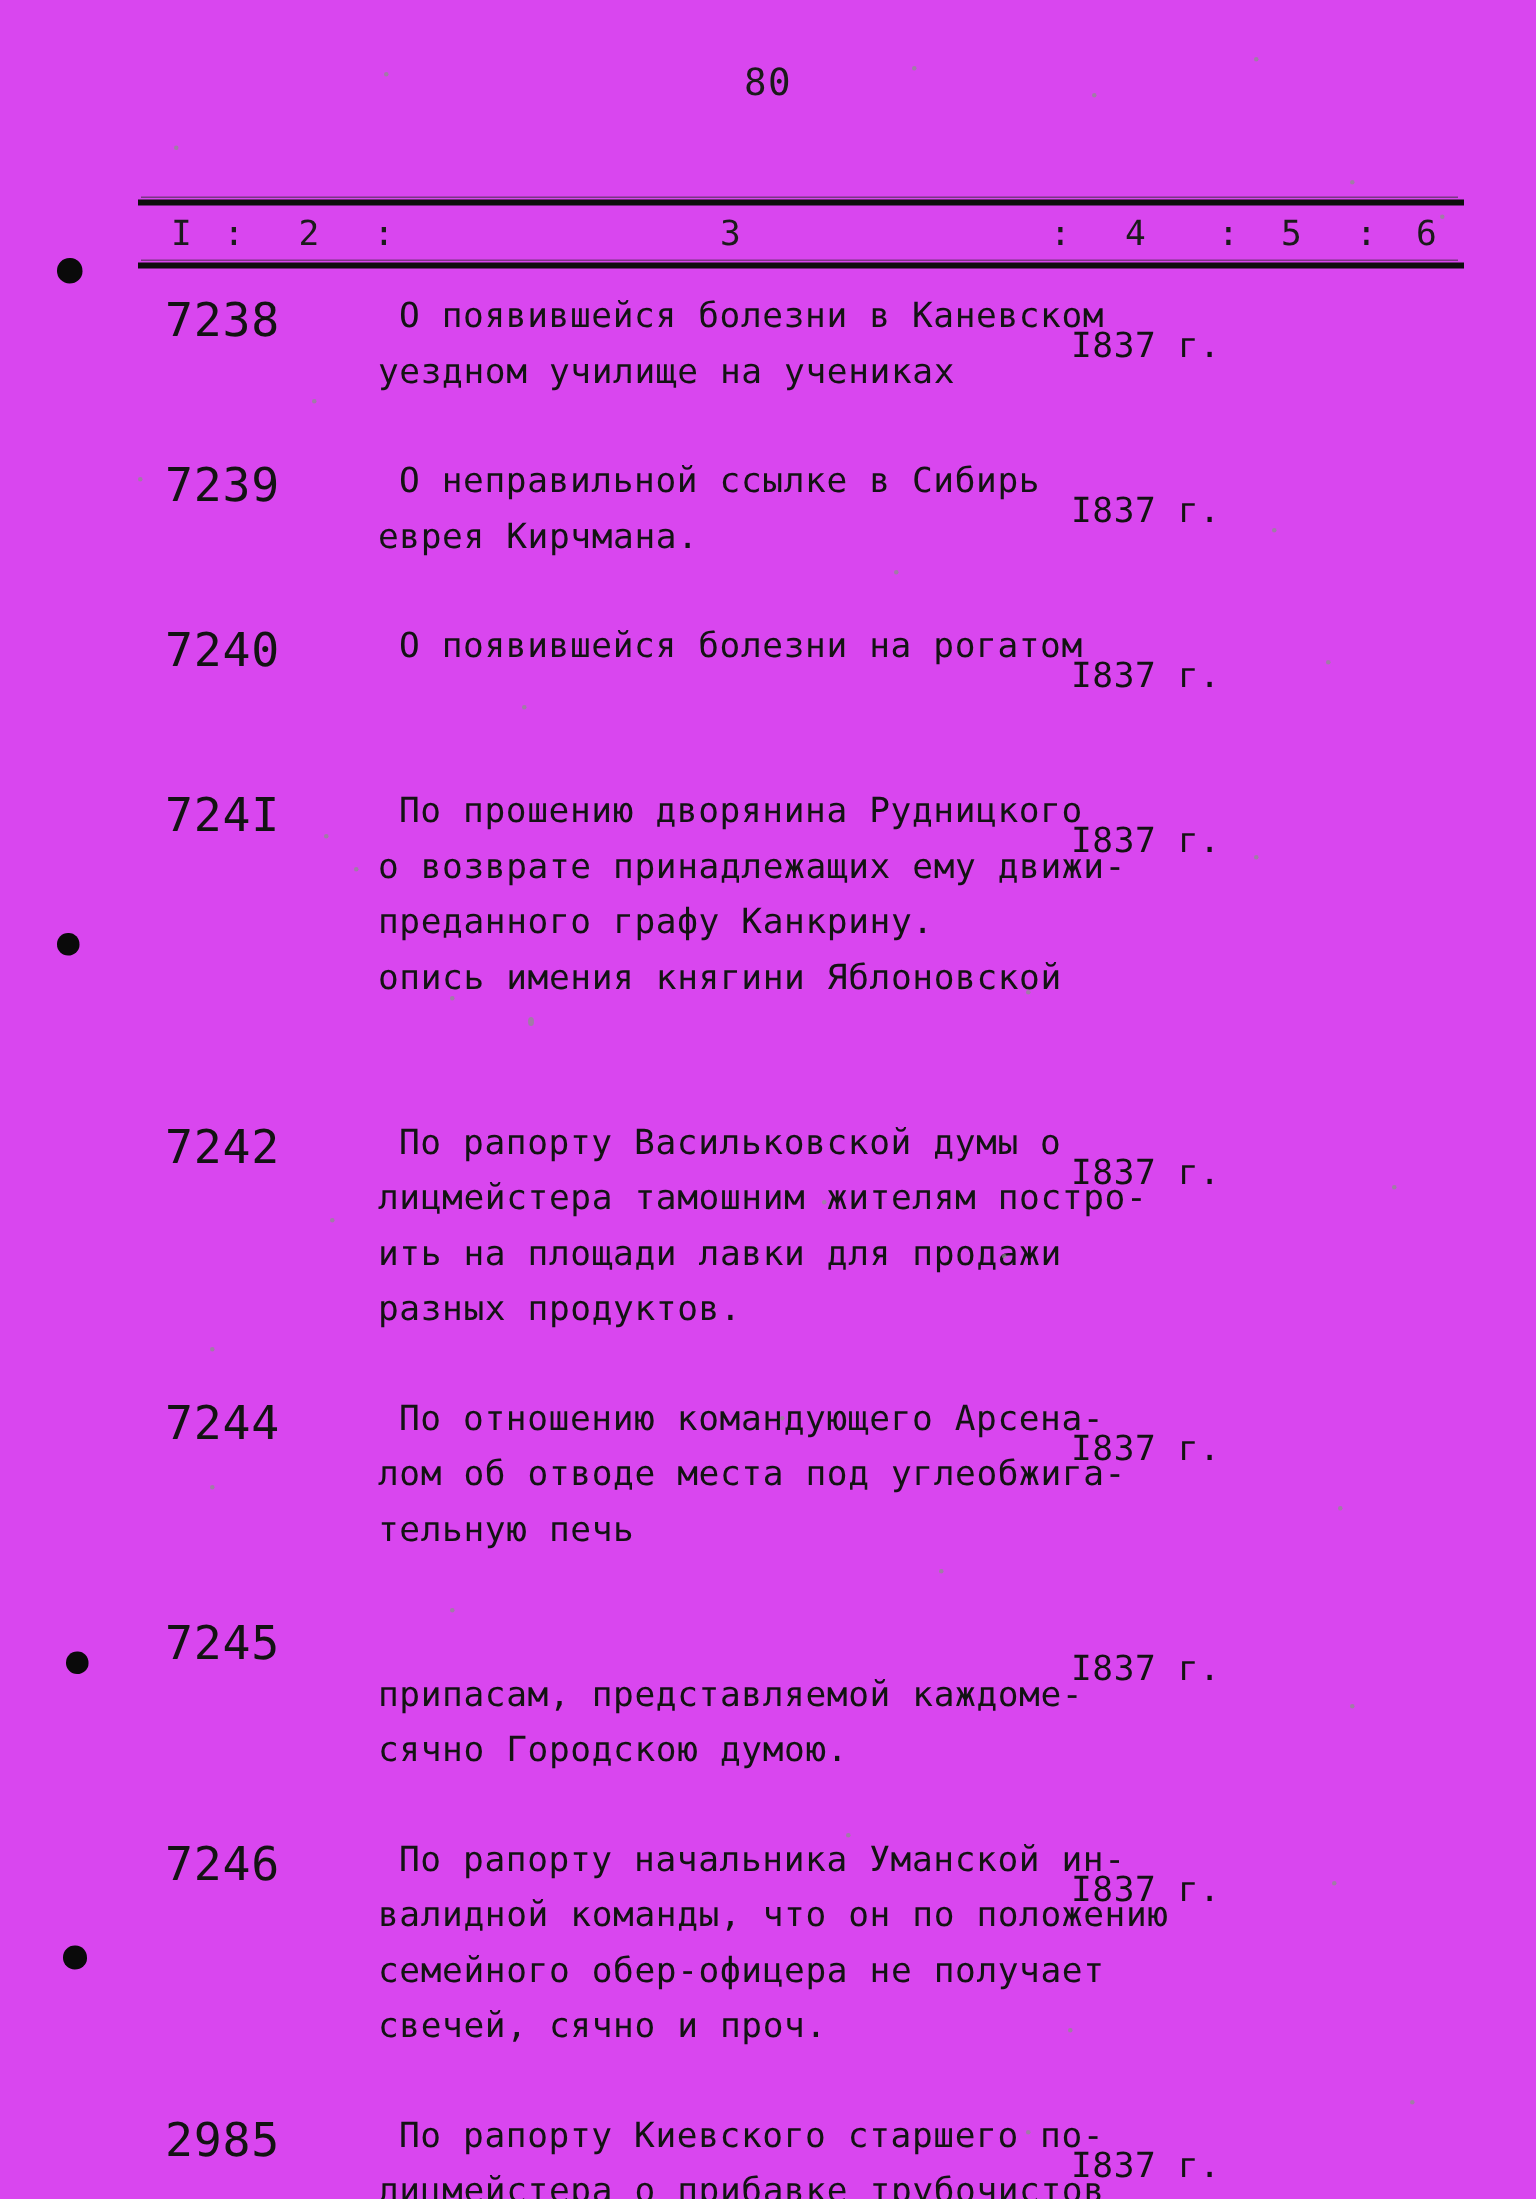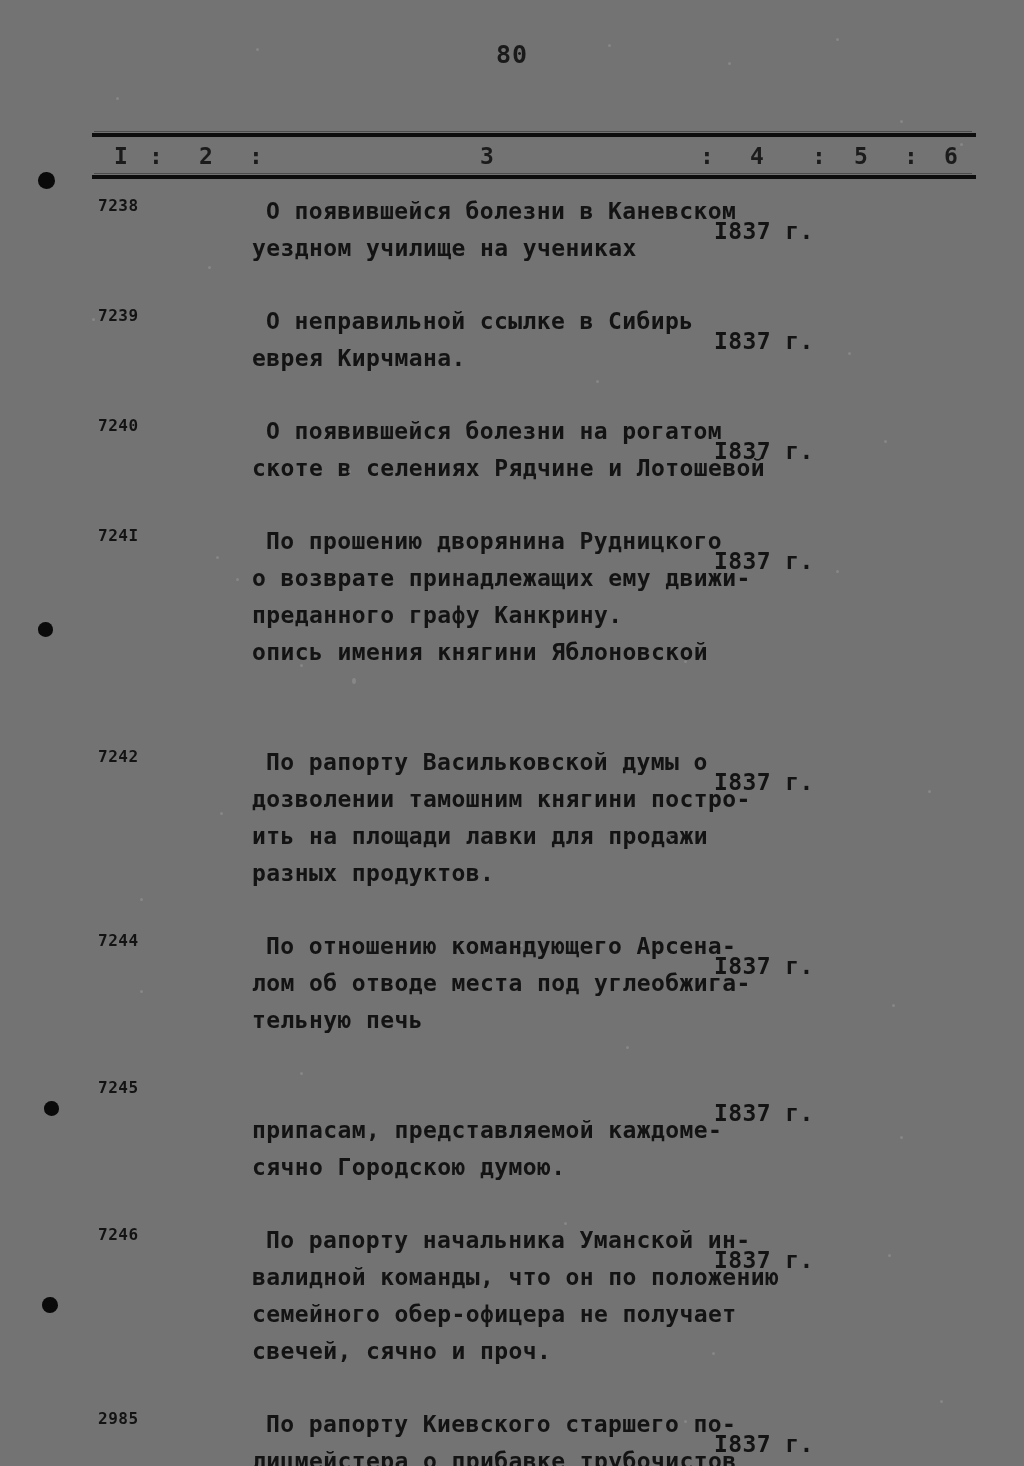--- a/index.html
+++ b/index.html
@@ -12,22 +12,21 @@
     height: 1466px;
     position: relative;
     font-family: "DejaVu Sans Mono", "Liberation Mono", monospace;
     color: #111111;
     overflow: hidden;
   }
 
   .page {
     position: absolute;
     inset: 0;
-    background: #737373;
-    font-weight: bold;
+    background: #d946ef;
   }
 
   
   .page-number {
     position: absolute;
     top: 40px;
     left: 0;
     width: 1024px;
     text-align: center;
     font-size: 25px;
@@ -85,23 +84,23 @@
     top: 196px;
     left: 0;
     width: 1024px;
   }
   .entry {
     position: relative;
     width: 1024px;
   }
   .entry-num {
     position: absolute;
-    left: 98px;
-    top: 0;
-    font-size: 16px;
+    left: 110px;
+    top: 0;
+    font-size: 31px;
     letter-spacing: 0.5px;
     color: #131313;
     white-space: pre;
   }
   .entry-body {
     position: absolute;
     left: 252px;
     top: 0;
     width: 700px;
   }
@@ -181,37 +180,36 @@
         <div class="entry-num">7239</div>
         <div class="entry-body">
           <div class="line first"><span class="txt">О неправильной ссылке в Сибирь</span><span class="date">I837 г.</span></div>
           <div class="line"><span class="txt">еврея Кирчмана.</span></div>
         </div>
       </div>
       <div class="entry" style="height: 110px;">
         <div class="entry-num">7240</div>
         <div class="entry-body">
           <div class="line first"><span class="txt">О появившейся болезни на рогатом</span><span class="date">I837 г.</span></div>
-          <div class="line"><span class="txt">скоте в селениях Рядчине и Лотошевой</span></div>
         </div>
       </div>
       <div class="entry" style="height: 221px;">
         <div class="entry-num">724I</div>
         <div class="entry-body">
           <div class="line first"><span class="txt">По прошению дворянина Рудницкого</span><span class="date">I837 г.</span></div>
           <div class="line"><span class="txt">о возврате принадлежащих ему движи-</span></div>
           <div class="line"><span class="txt">преданного графу Канкрину.</span></div>
           <div class="line"><span class="txt">опись имения княгини Яблоновской</span></div>
         </div>
       </div>
       <div class="entry" style="height: 184px;">
         <div class="entry-num">7242</div>
         <div class="entry-body">
           <div class="line first"><span class="txt">По рапорту Васильковской думы о</span><span class="date">I837 г.</span></div>
-          <div class="line"><span class="txt">дозволении тамошним княгини постро-</span></div>
+          <div class="line"><span class="txt">лицмейстера тамошним жителям постро-</span></div>
           <div class="line"><span class="txt">ить на площади лавки для продажи</span></div>
           <div class="line"><span class="txt">разных продуктов.</span></div>
         </div>
       </div>
       <div class="entry" style="height: 147px;">
         <div class="entry-num">7244</div>
         <div class="entry-body">
           <div class="line first"><span class="txt">По отношению командующего Арсена-</span><span class="date">I837 г.</span></div>
           <div class="line"><span class="txt">лом об отводе места под углеобжига-</span></div>
           <div class="line"><span class="txt">тельную печь</span></div>

